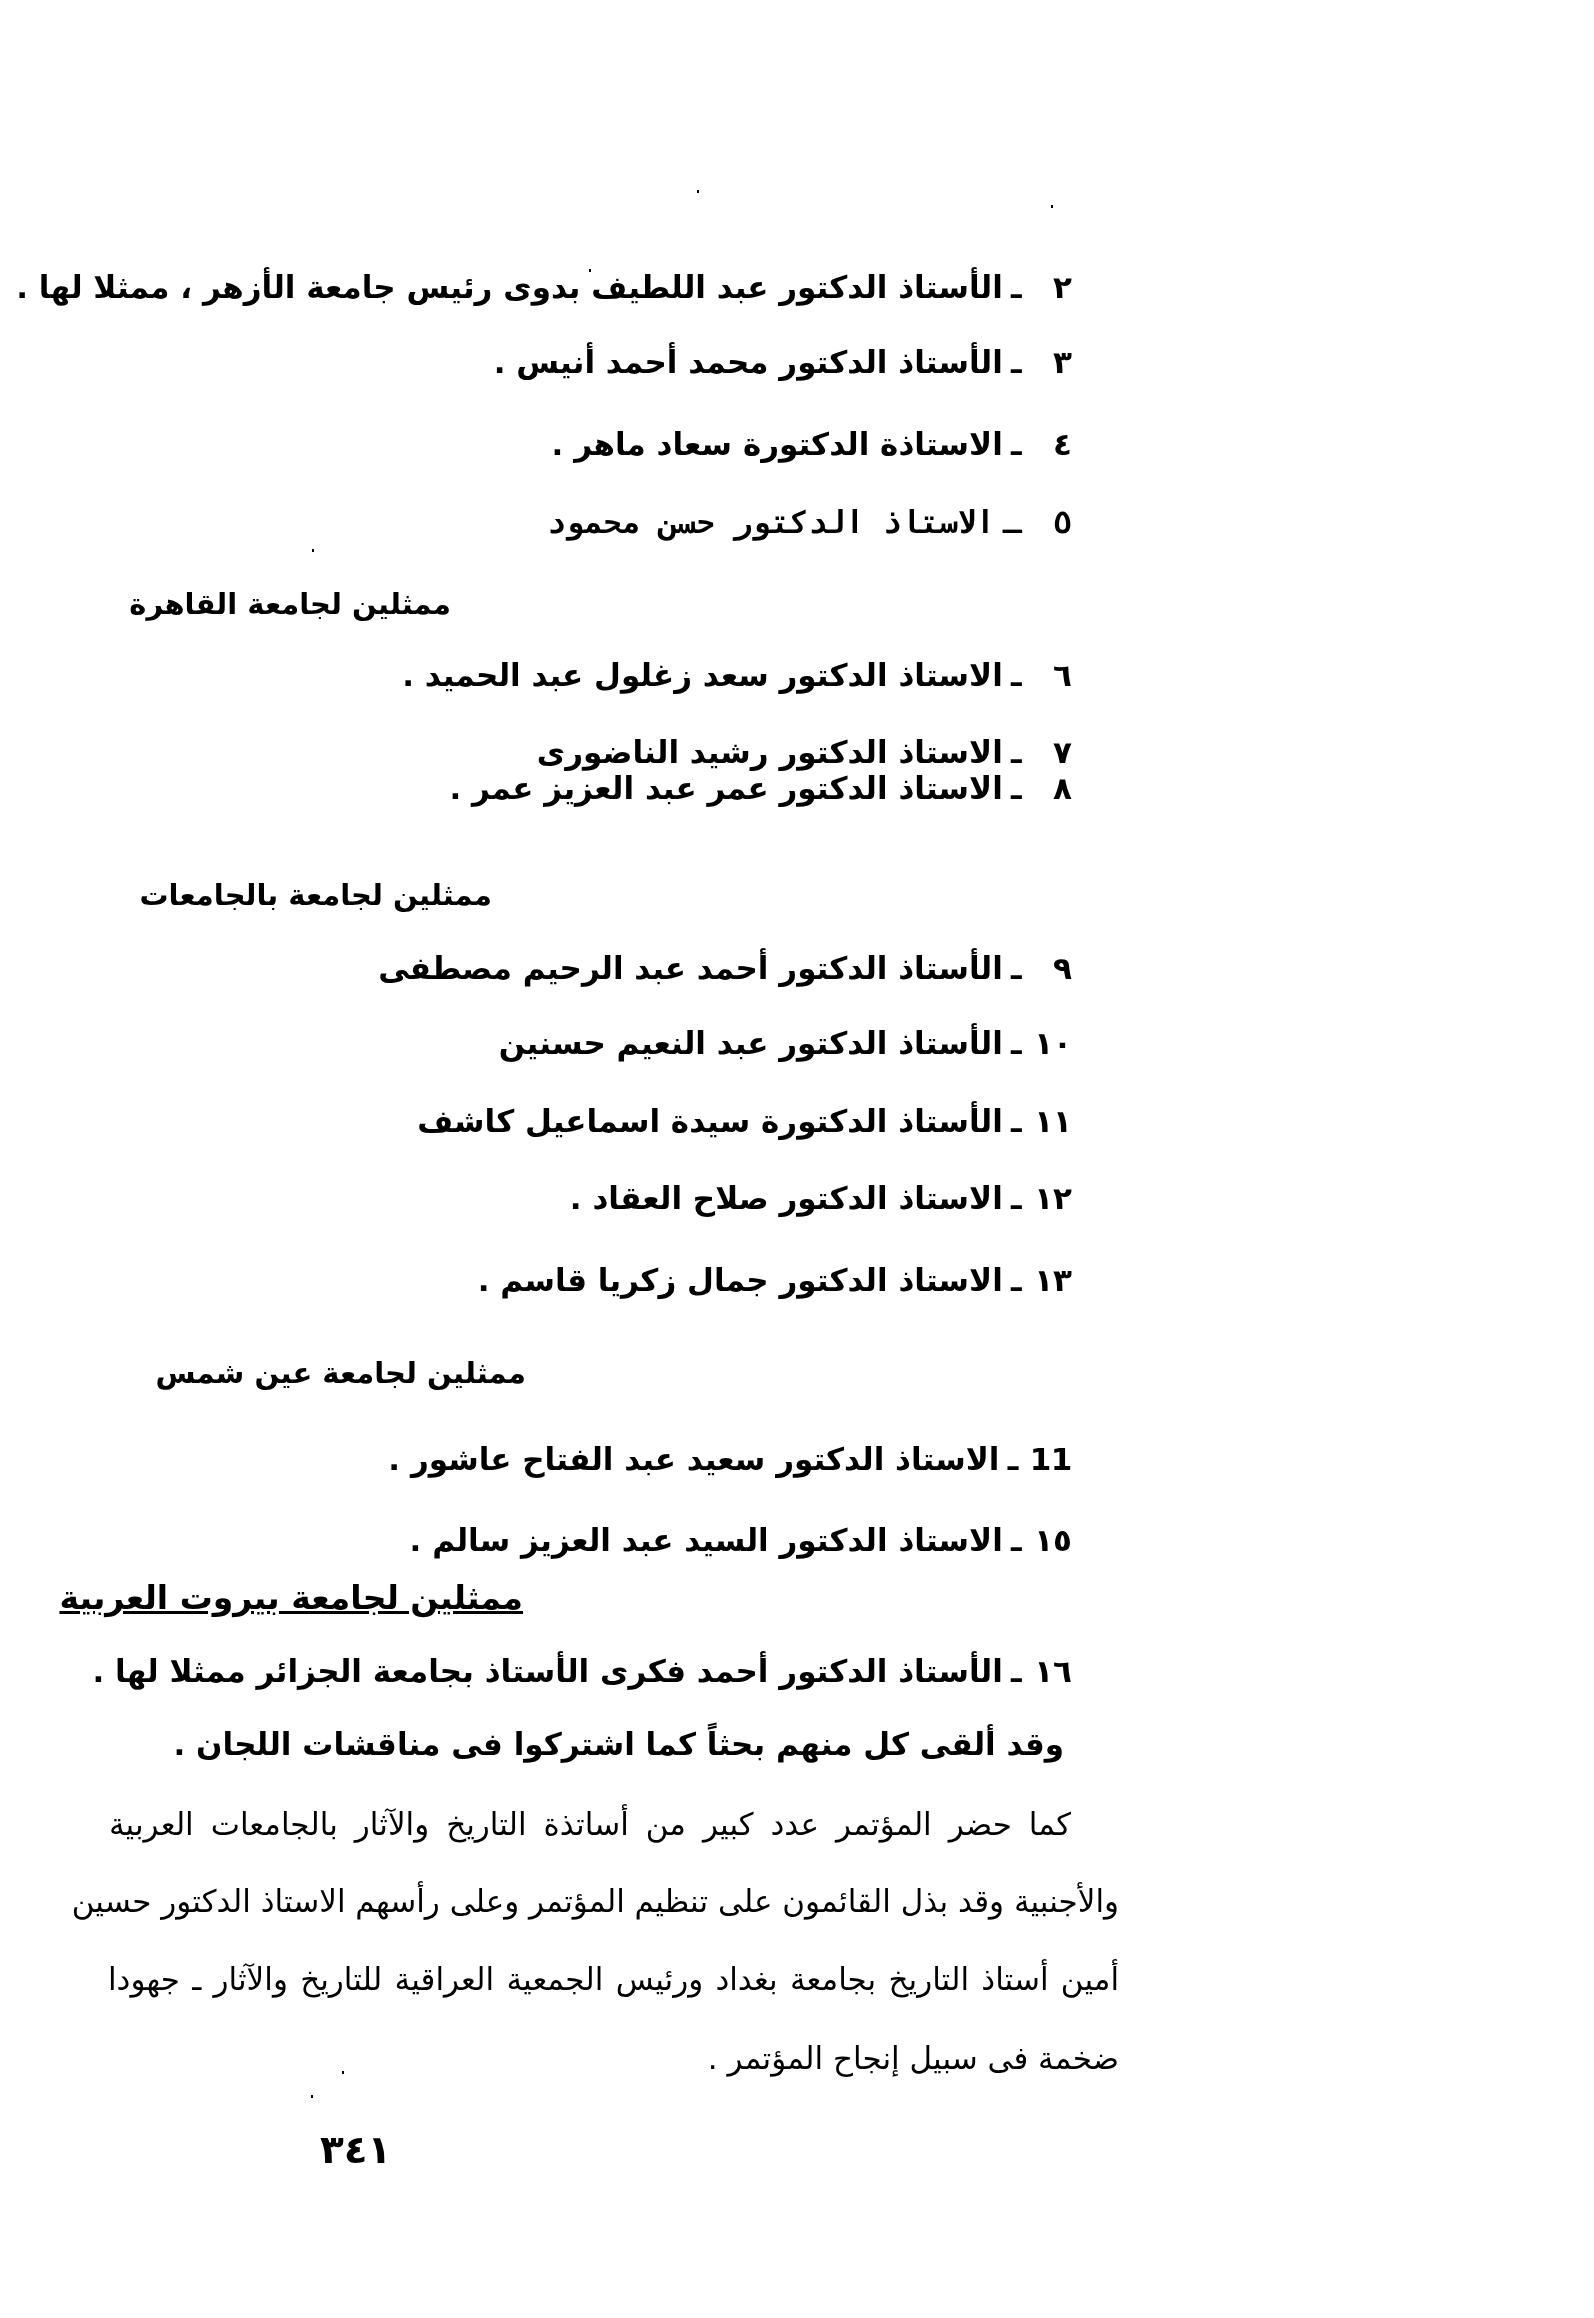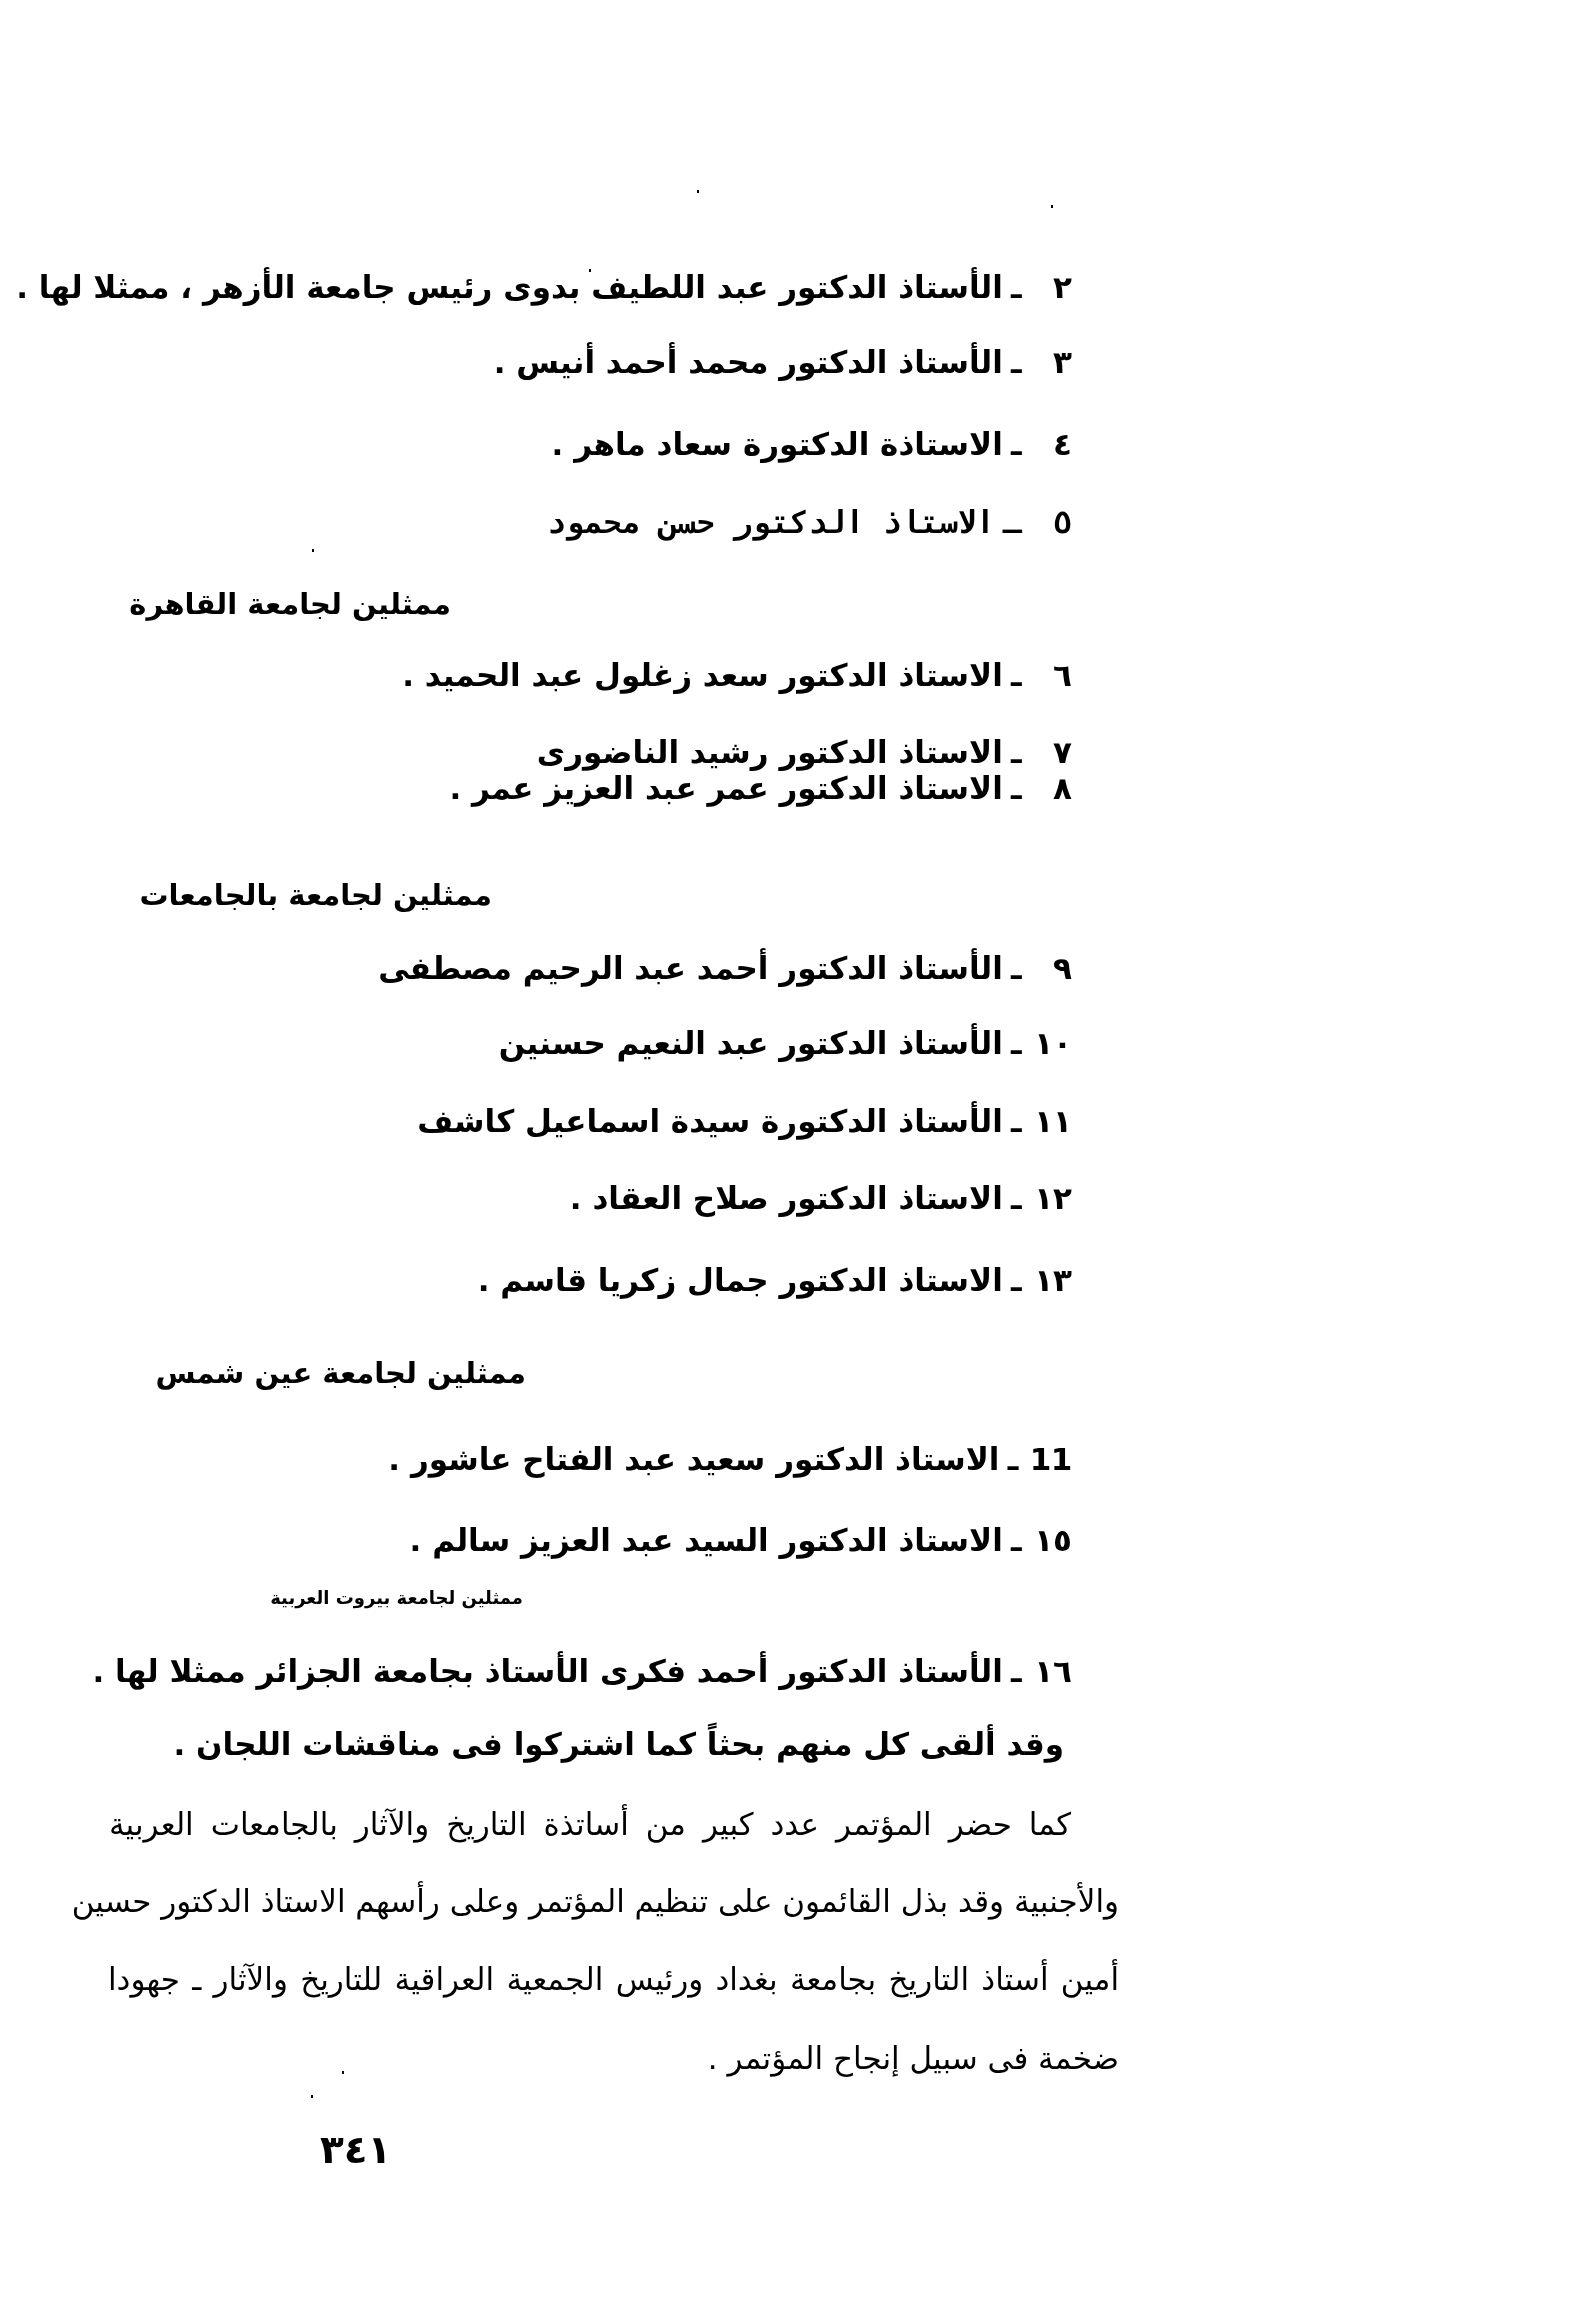--- a/index.html
+++ b/index.html
@@ -119,21 +119,21 @@
 
   <div class="line heading" style="top:1349px; right:calc(1595px - 711px);">ممثلين لجامعة عين شمس</div>
 
   <div class="line item" style="top:1435px;">
     <span class="num">11</span><span class="dash">ـ</span><span>الاستاذ الدكتور سعيد عبد الفتاح عاشور .</span>
   </div>
   <div class="line item" style="top:1516px;">
     <span class="num">١٥</span><span class="dash">ـ</span><span>الاستاذ الدكتور السيد عبد العزيز سالم .</span>
   </div>
 
-  <div class="line heading" style="top:1573px; right:calc(1595px - 708px); font-size:18px;">ممثلين لجامعة بيروت العربية</div>
+  <div class="line heading" style="top:1573px; right:calc(1595px - 708px); font-size:33px;text-decoration:underline;">ممثلين لجامعة بيروت العربية</div>
 
   <div class="line item" style="top:1647px;">
     <span class="num">١٦</span><span class="dash">ـ</span><span>الأستاذ الدكتور أحمد فكرى الأستاذ بجامعة الجزائر ممثلا لها .</span>
   </div>
 
   <div class="line" style="top:1720px; right:calc(1595px - 1249px);">وقد ألقى كل منهم بحثاً كما اشتركوا فى مناقشات اللجان .</div>
 
   <div class="para" style="top:1800px; right:calc(1595px - 1256px); width:962px; text-align:justify; text-align-last:justify;">كما حضر المؤتمر عدد كبير من أساتذة التاريخ والآثار بالجامعات العربية</div>
   <div class="para" style="top:1877px; right:calc(1595px - 1304px); width:1011px; text-align:justify; text-align-last:justify;">والأجنبية وقد بذل القائمون على تنظيم المؤتمر وعلى رأسهم الاستاذ الدكتور حسين</div>
   <div class="para" style="top:2034px; right:calc(1595px - 1304px);">ضخمة فى سبيل إنجاح المؤتمر .</div>

